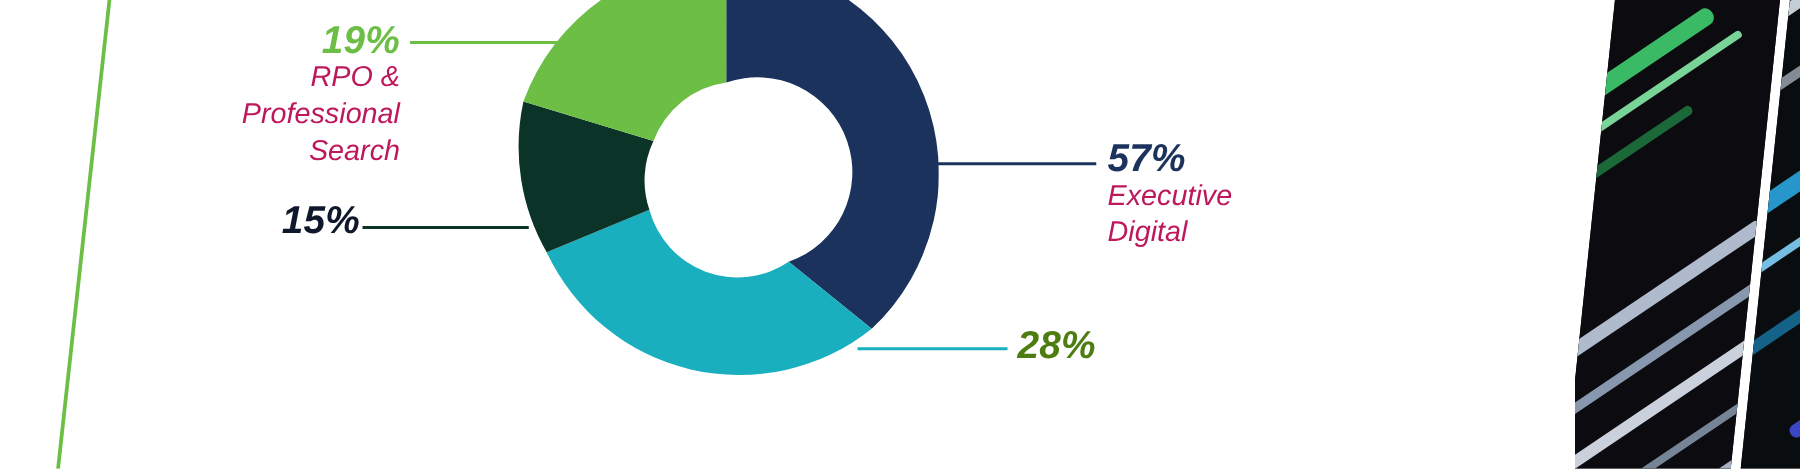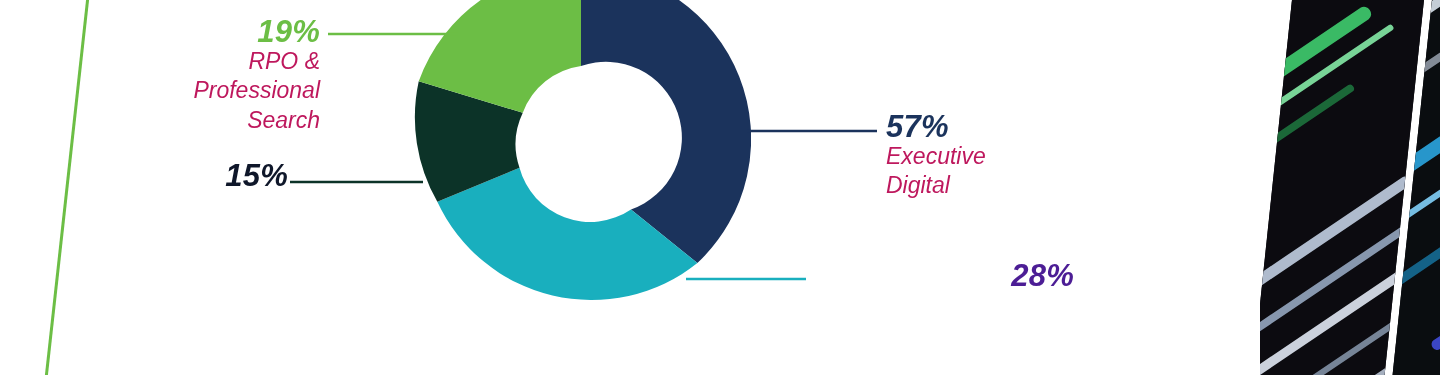--- a/index.html
+++ b/index.html
@@ -70,21 +70,21 @@
   .label-rpo          { left: 160px; top: 16px;  width: 160px; text-align: right; }
   .label-rpo .pct     { color: #6CBE45; }
 
   .label-digital      { left: 140px; top: 160px; width: 148px; text-align: right; }
   .label-digital .pct { color: #0f172a; }
 
   .label-exec         { left: 886px; top: 111px; width: 240px; text-align: left; }
   .label-exec .pct    { color: #1B335C; }
 
   .label-consulting      { left: 814px; top: 260px; width: 260px; text-align: left; }
-  .label-consulting .pct { color: #4c1d95; text-align: right; }
+  .label-consulting .pct { color: #4d7c0f; }
 
   
   .photos {
     position: absolute;
     right: 0;
     top: 0;
     width: 180px;
     height: 375px;
     overflow: hidden;
   }

